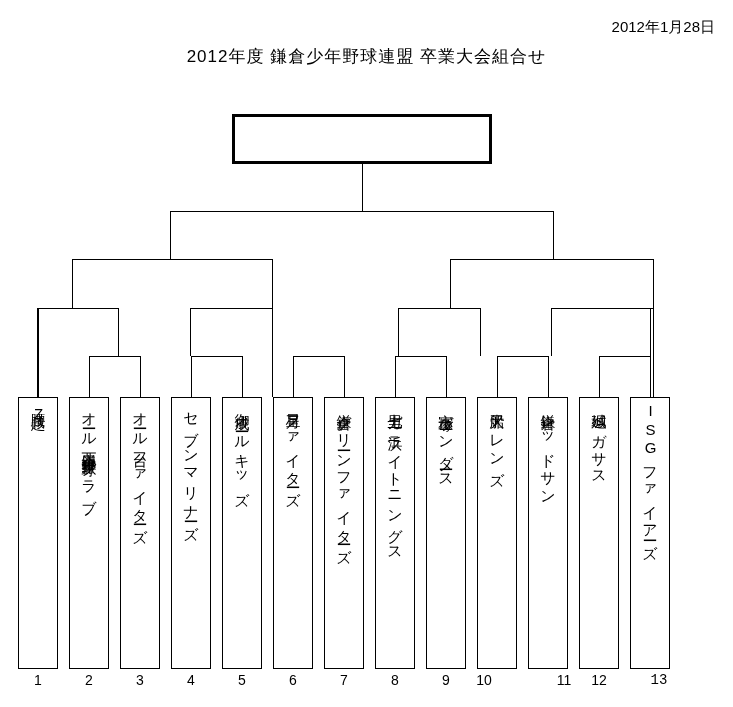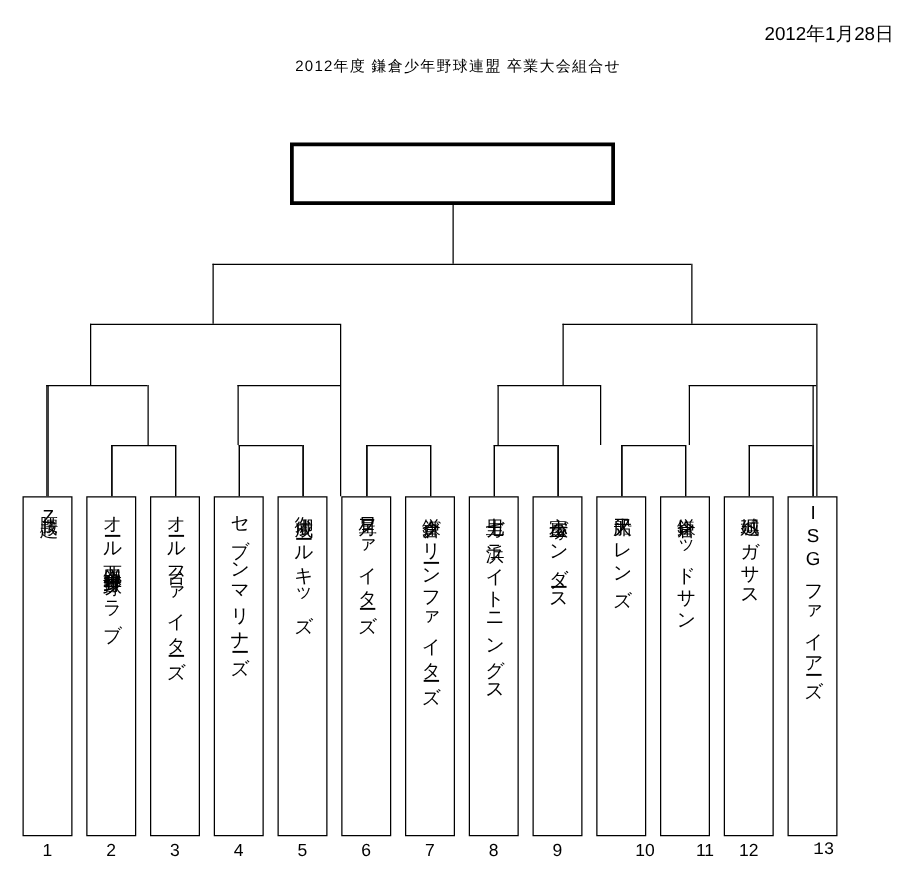--- a/index.html
+++ b/index.html
@@ -27,21 +27,21 @@
     letter-spacing: 0px;
     white-space: nowrap;
     color: #000;
   }
   .title-line {
     position: absolute;
     top: 45px;
     left: 0;
     width: 733px;
     text-align: center;
-    font-size: 12px;
+    font-size: 17px;
     letter-spacing: 1px;
     white-space: nowrap;
     color: #000;
   }
   
   .champion-box {
     position: absolute;
     left: 232px;
     top: 114px;
     width: 260px;
@@ -204,21 +204,21 @@
       <div class="seed-number" style="left: 375px;">8</div>
       <div class="vline" style="left: 395px; top: 356px; height: 41px;"></div>
       <div class="team-box" style="left: 426px;">
         <div class="team-label">富士塚バンダース</div>
       </div>
       <div class="seed-number" style="left: 426px;">9</div>
       <div class="vline" style="left: 446px; top: 356px; height: 41px;"></div>
       <div class="team-box" style="left: 477px;">
         <div class="team-label">大船フレンズ</div>
       </div>
-      <div class="seed-number" style="left: 496px;">10</div>
+      <div class="seed-number" style="left: 464px;">10</div>
       <div class="vline" style="left: 497px; top: 356px; height: 41px;"></div>
       <div class="team-box" style="left: 528px;">
         <div class="team-label">鎌倉レッドサン</div>
       </div>
       <div class="seed-number" style="left: 544px;">11</div>
       <div class="vline" style="left: 548px; top: 356px; height: 41px;"></div>
       <div class="team-box" style="left: 579px;">
         <div class="team-label">城廻ペガサス</div>
       </div>
       <div class="seed-number" style="left: 579px;">12</div>

